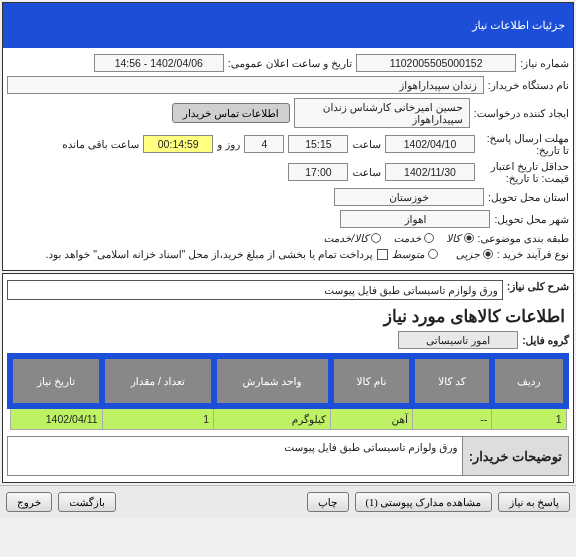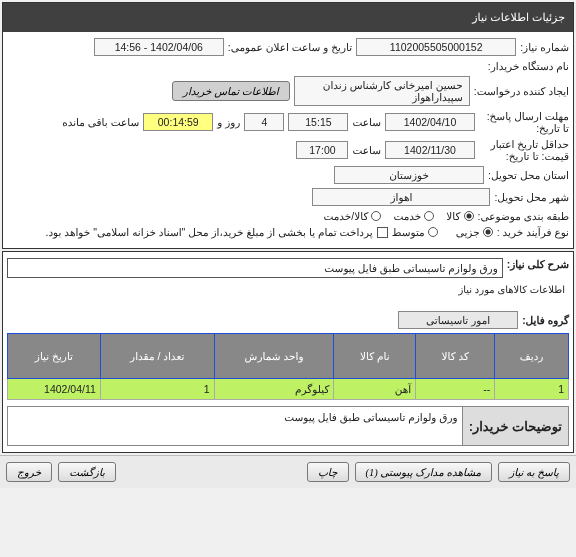--- a/index.html
+++ b/index.html
@@ -10,23 +10,23 @@
   direction: rtl;
   width: 576px;
   color: #222;
 }
 .panel {
   background: #fff;
   border: 1px solid #333;
   margin: 2px;
 }
 .panel-header {
-  background: #404040;
+  background: #1d4ed8;
   color: #fff;
-  padding: 8px 8px;
+  padding: 16px 8px;
   font-size: 11px;
   text-align: right;
 }
 .panel-body {
   padding: 6px 4px;
 }
 .row {
   display: flex;
   align-items: center;
   margin-bottom: 4px;
@@ -56,20 +56,21 @@
 .radio-group {
   display: flex;
   align-items: center;
   gap: 12px;
 }
 .radio-item {
   display: flex;
   align-items: center;
   gap: 3px;
   font-size: 10.5px;
+  font-style: italic;
 }
 .radio-dot {
   width: 10px;
   height: 10px;
   border-radius: 50%;
   border: 1px solid #555;
   display: inline-block;
   position: relative;
 }
 .radio-dot.selected::after {
@@ -87,44 +88,44 @@
   height: 11px;
   border: 1px solid #555;
   display: inline-block;
   background: #fff;
 }
 .divider-note {
   font-size: 10.5px;
   color: #222;
 }
 .sub-title {
-  font-size: 10px;
-  font-weight: normal;
+  font-size: 17px;
+  font-weight: bold;
   color: #222;
-  margin: 6px 4px 16px 4px;
+  margin: 6px 4px 4px 4px;
 }
 .big-input {
   width: 100%;
   border: 1px solid #555;
   padding: 3px 4px;
   font-size: 10.5px;
   background: #fff;
   min-height: 20px;
   text-align: right;
 }
 table.items {
   width: 100%;
   border-collapse: collapse;
   font-size: 10.5px;
 }
 table.items th {
   background: #888;
   color: #fff;
   padding: 16px;
-  border: 1px solid #1d4ed8;
+  border: 6px solid #1d4ed8;
   font-weight: normal;
   margin-left: 22px;
 }
 table.items td {
   background: #bef264;
   padding: 4px;
   border: 1px solid #aaa;
   text-align: right;
 }
 .buyer-notes {
@@ -159,21 +160,20 @@
   gap: 6px;
 }
 .btn {
   background: linear-gradient(#f8f8f8, #dcdcdc);
   border: 1px solid #777;
   border-radius: 3px;
   padding: 3px 10px;
   font-size: 10.5px;
   cursor: pointer;
   font-family: Tahoma;
-  font-style: italic;
 }
 .spacer { flex: 1; }
 </style>
 </head>
 <body>
 
 <div class="panel">
   <div class="panel-header">
     <span>جزئیات اطلاعات نیاز</span>
   </div>
@@ -181,20 +181,21 @@
 
     <div class="row">
       <span class="label">شماره نیاز:</span>
       <div class="value-box" style="width:160px">1102005505000152</div>
       <span class="label">تاریخ و ساعت اعلان عمومی:</span>
       <div class="value-box" style="width:130px">1402/04/06 - 14:56</div>
     </div>
 
     <div class="row">
       <span class="label">نام دستگاه خریدار:</span>
+      <div class="value-box" style="flex:1; text-align:right; padding-right:6px">زندان سپیداراهواز</div>
     </div>
 
     <div class="row">
       <span class="label">ایجاد کننده درخواست:</span>
       <div class="value-box" style="width:176px; text-align:right; padding-right:6px">حسین امیرخانی کارشناس زندان سپیداراهواز</div>
       <button class="btn" style="background:#d0d0d0">اطلاعات تماس خریدار</button>
     </div>
 
     <div class="row">
       <span class="label" style="max-width:90px; white-space:normal">مهلت ارسال پاسخ: تا تاریخ:</span>
@@ -204,31 +205,31 @@
       <div class="value-box" style="width:40px">4</div>
       <span class="label">روز و</span>
       <div class="value-box yellow" style="width:70px">00:14:59</div>
       <span class="label">ساعت باقی مانده</span>
     </div>
 
     <div class="row">
       <span class="label" style="max-width:90px; white-space:normal">حداقل تاریخ اعتبار قیمت: تا تاریخ:</span>
       <div class="value-box" style="width:90px">1402/11/30</div>
       <span class="label">ساعت</span>
-      <div class="value-box" style="width:52px">17:00</div>
+      <div class="value-box" style="width:60px">17:00</div>
     </div>
 
     <div class="row">
       <span class="label">استان محل تحویل:</span>
       <div class="value-box" style="width:150px">خوزستان</div>
     </div>
 
     <div class="row">
       <span class="label">شهر محل تحویل:</span>
-      <div class="value-box" style="width:178px">اهواز</div>
+      <div class="value-box" style="width:150px">اهواز</div>
     </div>
 
     <div class="row">
       <span class="label">طبقه بندی موضوعی:</span>
       <div class="radio-group">
         <div class="radio-item">
           <span class="radio-dot selected"></span>
           <span>کالا</span>
         </div>
         <div class="radio-item">

